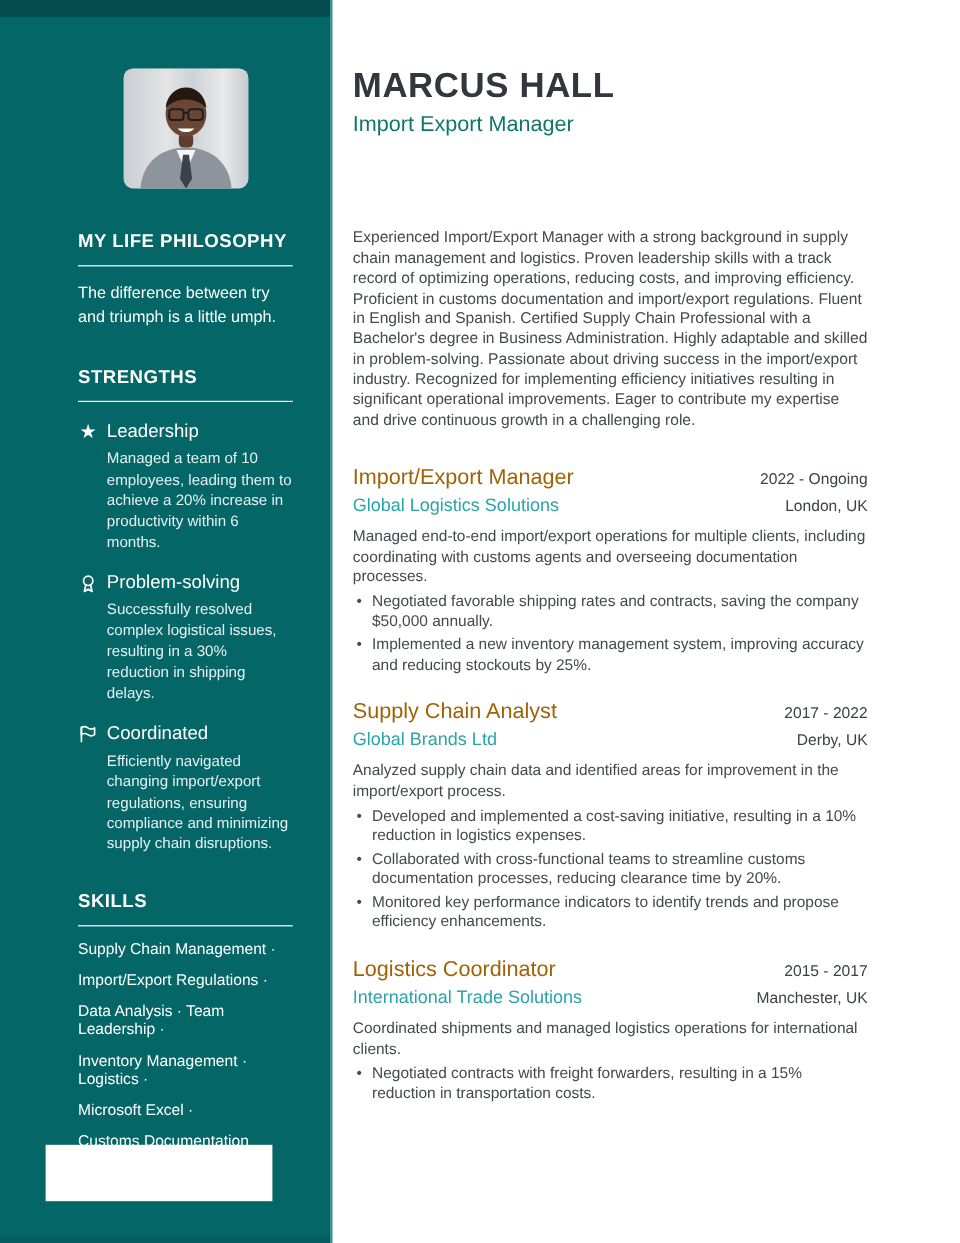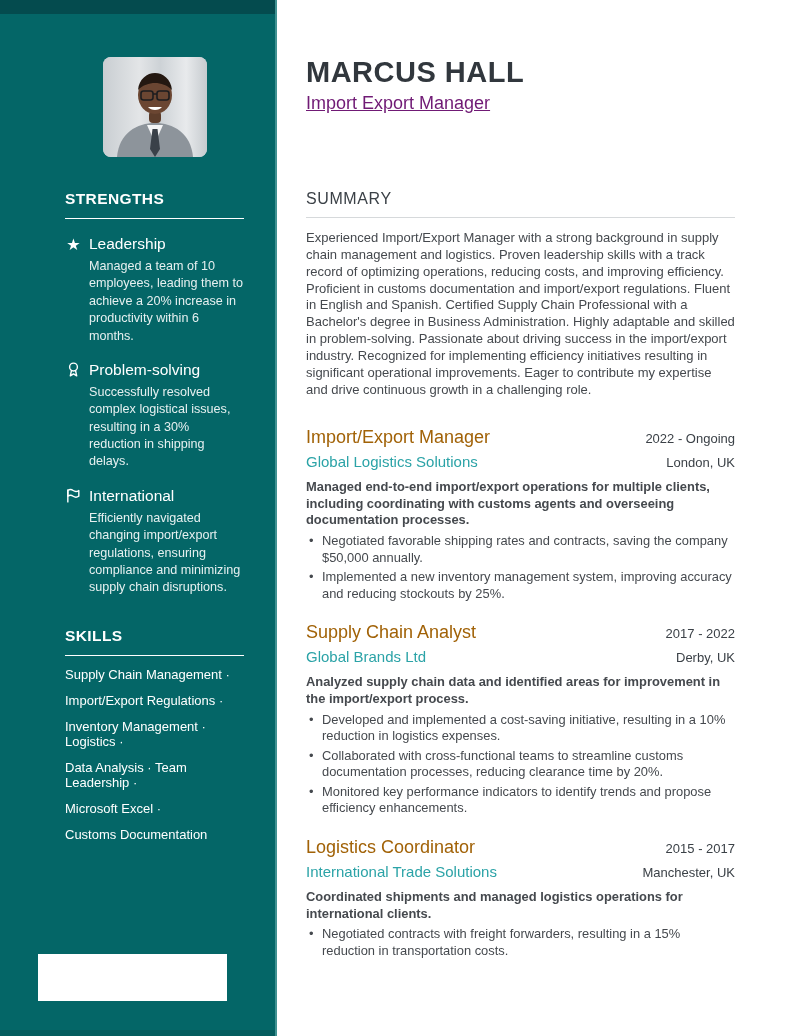--- a/index.html
+++ b/index.html
@@ -93,36 +93,35 @@
   .logo-box {
     position: absolute;
     left: 38px; top: 954px;
     width: 189px; height: 47px;
     background: #ffffff;
   }
 
   
   .main {
     position: absolute;
-    left: 306px; top: 0;
+    left: 294px; top: 0;
     width: 429px;
   }
   .person-name {
     margin-top: 57px;
     font-size: 29px;
     font-weight: 700;
     letter-spacing: 0.5px;
     color: #31373D;
     line-height: 1.1;
   }
   .person-title {
     margin-top: 4px;
     font-size: 18px;
-    color: #701a75;
-    text-decoration: underline;
+    color: #0f766e;
   }
 
   .section-heading {
     font-size: 16px;
     font-weight: 400;
     letter-spacing: 0.6px;
     color: #3B4147;
     padding-bottom: 9px;
     border-bottom: 1px solid #D6D9DB;
   }
@@ -150,21 +149,20 @@
     display: flex; justify-content: space-between; align-items: baseline;
     margin-top: 5px;
   }
   .job-company { font-size: 15px; color: #2BA3A7; }
   .job-location { font-size: 13px; color: #3B4147; white-space: nowrap; }
   .job-desc {
     margin-top: 9px;
     font-size: 12.9px;
     line-height: 1.3;
     color: #45494E;
-    font-weight: bold;
   }
   .job-bullets {
     margin-top: 4px;
     list-style: none;
   }
   .job-bullets li {
     position: relative;
     padding-left: 16px;
     font-size: 12.9px;
     line-height: 1.28;
@@ -211,20 +209,24 @@
           <path d="M35,33 C36,22 44,16 52,16 C60,16 68,22 69,33 C64,28 58,26 52,26 C46,26 40,28 35,33 Z" fill="#241811"></path>
 
           <rect x="38" y="34" width="12" height="9" rx="2.5" fill="none" stroke="#1d1d1f" stroke-width="1.6"></rect>
           <rect x="54" y="34" width="12" height="9" rx="2.5" fill="none" stroke="#1d1d1f" stroke-width="1.6"></rect>
           <line x1="50" y1="37" x2="54" y2="37" stroke="#1d1d1f" stroke-width="1.6"></line>
 
           <path d="M45,50 C48,54 56,54 59,50 Z" fill="#ffffff"></path>
         </svg>
       </div>
 
+      <section class="philosophy">
+        <h2 class="side-heading">MY LIFE PHILOSOPHY</h2>
+        <p class="philosophy-text">The difference between try and triumph is a little umph.</p>
+      </section>
 
       <section class="strengths">
         <h2 class="side-heading">STRENGTHS</h2>
 
         <div class="strength-item">
           <div class="strength-title-row">
             <span class="strength-icon">
                 <span class="star-glyph">★</span>
               </span>
             <span class="strength-title">Leadership</span>
@@ -246,49 +248,48 @@
         </div>
 
         <div class="strength-item">
           <div class="strength-title-row">
             <span class="strength-icon">
               <svg viewBox="0 0 24 24" fill="none" stroke="#ffffff" stroke-width="2" stroke-linecap="round" stroke-linejoin="round">
                 <path d="M4 21 L4 4"></path>
                 <path d="M4 5 C6.5 3.2 9 3.2 11.5 5 C14 6.8 16.8 6.8 19.5 5 L19.5 13 C16.8 14.8 14 14.8 11.5 13 C9 11.2 6.5 11.2 4 13 Z"></path>
               </svg>
             </span>
-            <span class="strength-title">International</span>
+            <span class="strength-title">Coordinated</span>
           </div>
           <p class="strength-desc">Efficiently navigated changing import/export regulations, ensuring compliance and minimizing supply chain disruptions.</p>
         </div>
       </section>
 
       <section class="skills">
         <h2 class="side-heading">SKILLS</h2>
         <div class="skill-line">Supply Chain Management ·</div>
         <div class="skill-line">Import/Export Regulations ·</div>
+        <div class="skill-line">Data Analysis · Team Leadership ·</div>
         <div class="skill-line">Inventory Management · Logistics ·</div>
-        <div class="skill-line">Data Analysis · Team Leadership ·</div>
         <div class="skill-line">Microsoft Excel ·</div>
         <div class="skill-line">Customs Documentation</div>
       </section>
 
     </div>
 
     <div class="logo-box"></div>
     <div class="sidebar-bottombar"></div>
   </aside>
 
   <main class="main">
 
     <h1 class="person-name">MARCUS HALL</h1>
     <div class="person-title">Import Export Manager</div>
 
     <section class="summary-section">
-      <h2 class="section-heading">SUMMARY</h2>
       <p class="summary-text">Experienced Import/Export Manager with a strong background in supply chain management and logistics. Proven leadership skills with a track record of optimizing operations, reducing costs, and improving efficiency. Proficient in customs documentation and import/export regulations. Fluent in English and Spanish. Certified Supply Chain Professional with a Bachelor's degree in Business Administration. Highly adaptable and skilled in problem-solving. Passionate about driving success in the import/export industry. Recognized for implementing efficiency initiatives resulting in significant operational improvements. Eager to contribute my expertise and drive continuous growth in a challenging role.</p>
     </section>
 
     <section class="experience-section">
 
       <div class="job">
         <div class="job-head">
           <h3 class="job-title">Import/Export Manager</h3>
           <span class="job-dates">2022 - Ongoing</span>
         </div>

